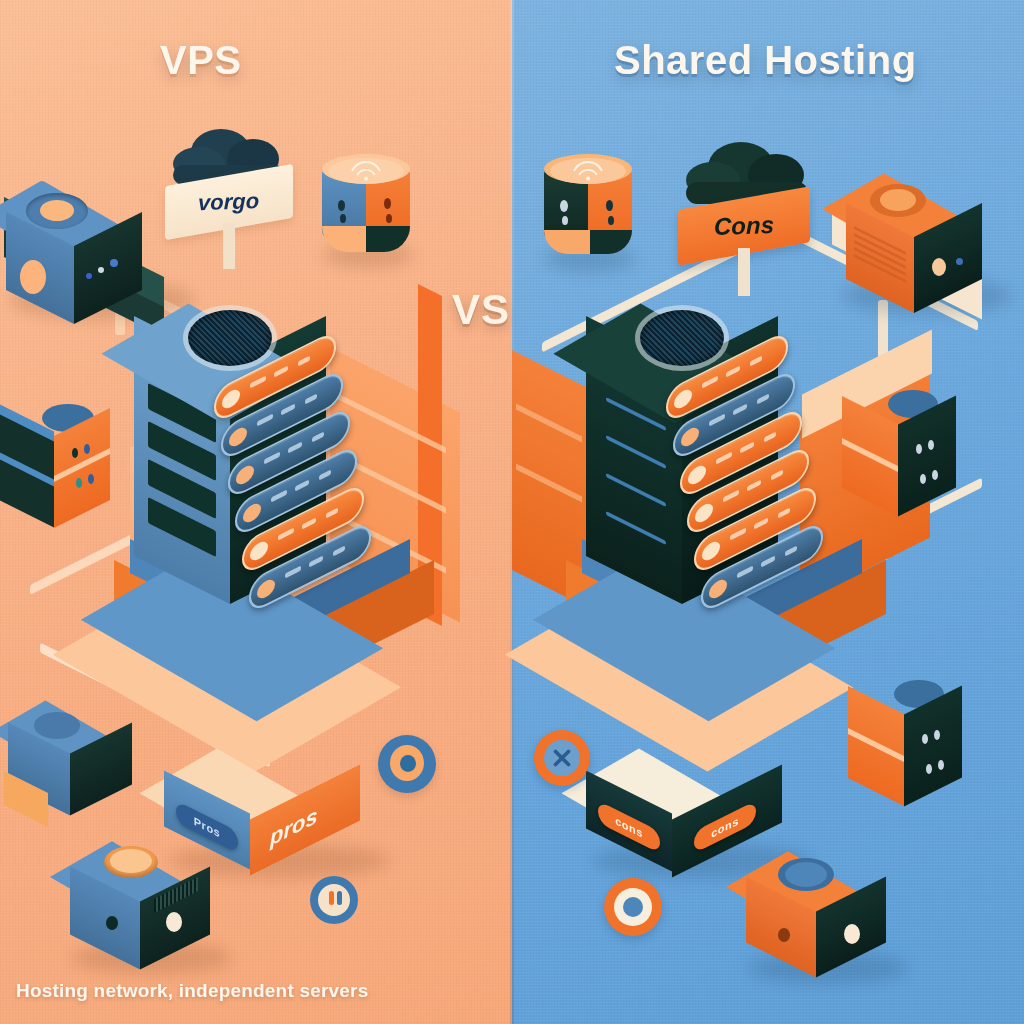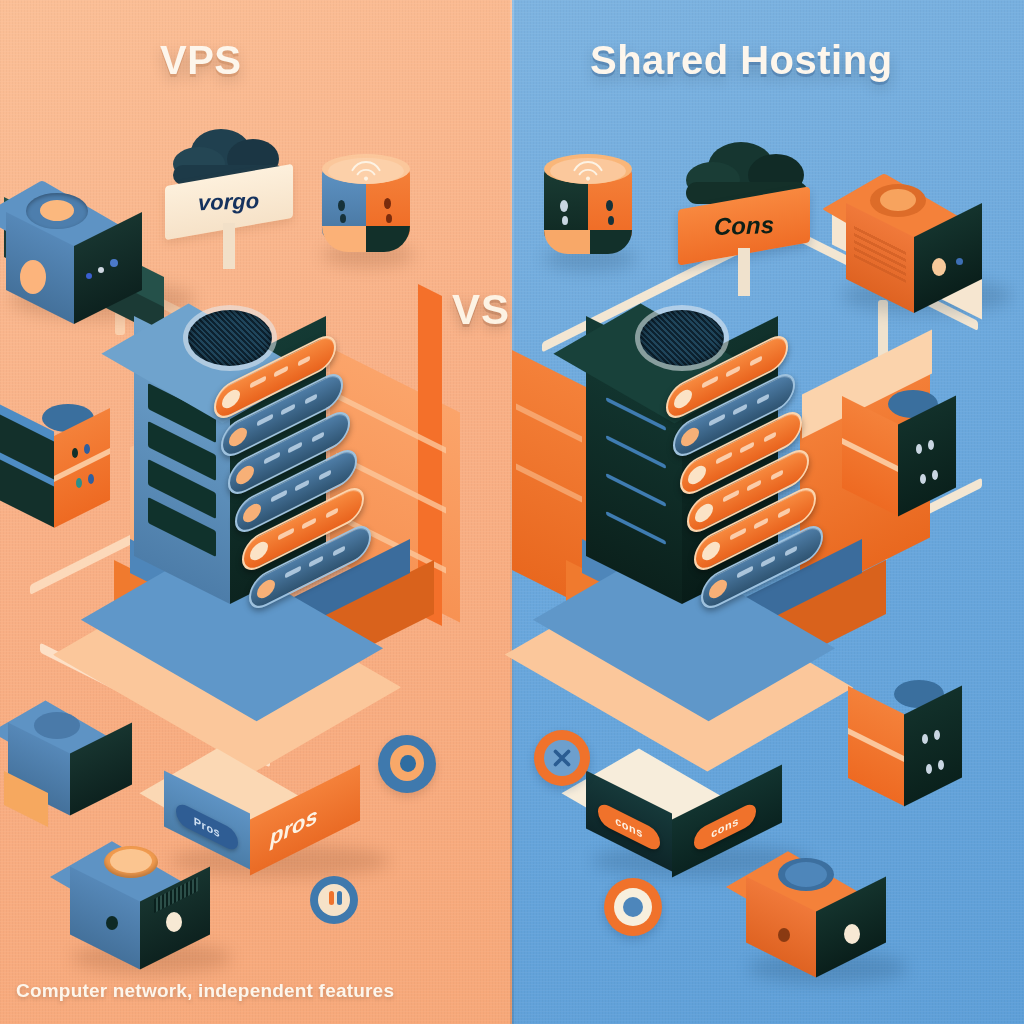--- a/index.html
+++ b/index.html
@@ -18,21 +18,21 @@
     pointer-events:none;}
   #divider{position:absolute;left:510px;top:0;width:4px;height:1024px;
     background:linear-gradient(180deg,rgba(255,255,255,.18),rgba(0,0,0,.10));}
 
   .title{
     position:absolute;top:38px;color:#fdf6ec;font-weight:700;
     font-size:40px;letter-spacing:.5px;white-space:nowrap;
     text-shadow:0 3px 0 rgba(160,90,45,.22), 0 6px 14px rgba(0,0,0,.18);
   }
   #title-vps{left:160px;}
-  #title-shared{left:590px;text-shadow:0 3px 0 rgba(40,80,130,.30), 0 6px 14px rgba(0,0,0,.18);}
+  #title-shared{left:614px;text-shadow:0 3px 0 rgba(40,80,130,.30), 0 6px 14px rgba(0,0,0,.18);}
 
   #vs-badge{
     position:absolute;left:452px;top:286px;font-size:42px;font-weight:700;
     color:#fdf3e4;letter-spacing:1px;
     text-shadow:0 3px 0 rgba(120,70,40,.22),0 5px 12px rgba(0,0,0,.2);
   }
 
   .caption{
     position:absolute;bottom:22px;color:#fdf6ec;font-size:19px;font-weight:600;
     letter-spacing:.2px;white-space:nowrap;
@@ -458,15 +458,15 @@
     </svg>
 
     <div class="disc" style="left:92px;top:878px;width:58px;height:58px;background:#f0722b;box-shadow:0 4px 8px rgba(25,60,100,.22);"></div>
     <div class="disc" style="left:102px;top:888px;width:38px;height:38px;background:#f7efdd;"></div>
     <div class="disc" style="left:111px;top:897px;width:20px;height:20px;background:#4d86bb;"></div>
   </div>
 
   <div class="title" id="title-vps">VPS</div>
   <div class="title" id="title-shared">Shared Hosting</div>
   <div id="vs-badge">VS</div>
-  <div class="caption" id="caption-left">Computer network, independent features</div>
+  <div class="caption" id="caption-left">Hosting network, independent servers</div>
 
 </div>
 
 </body></html>

